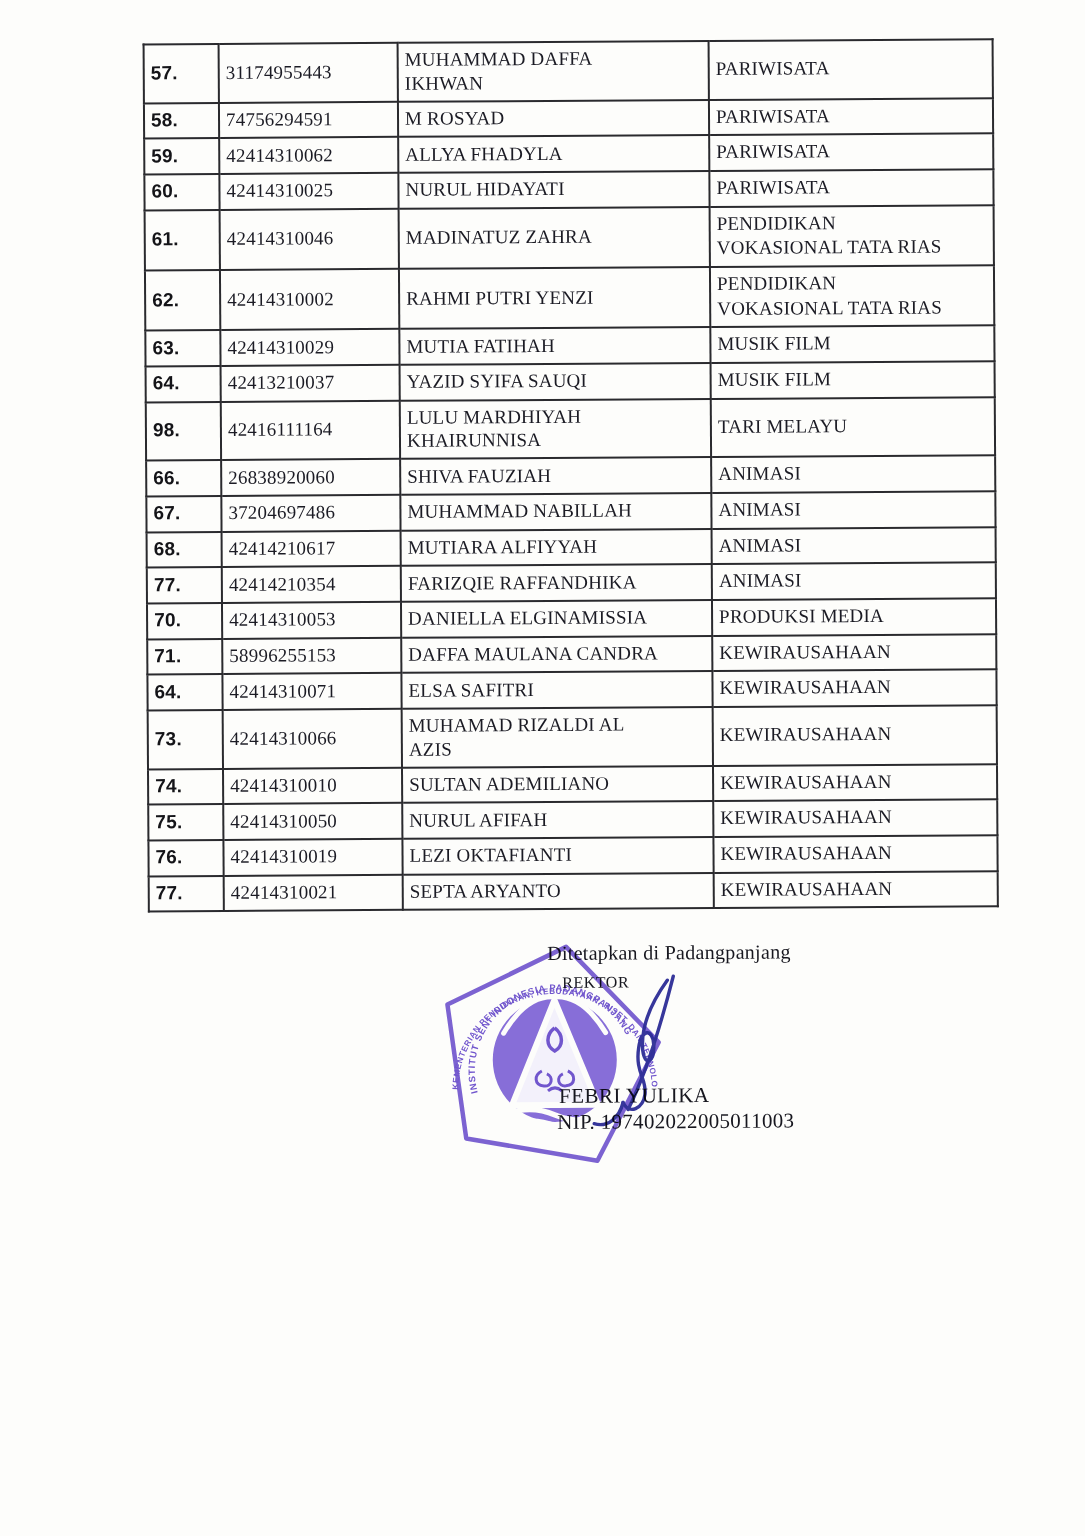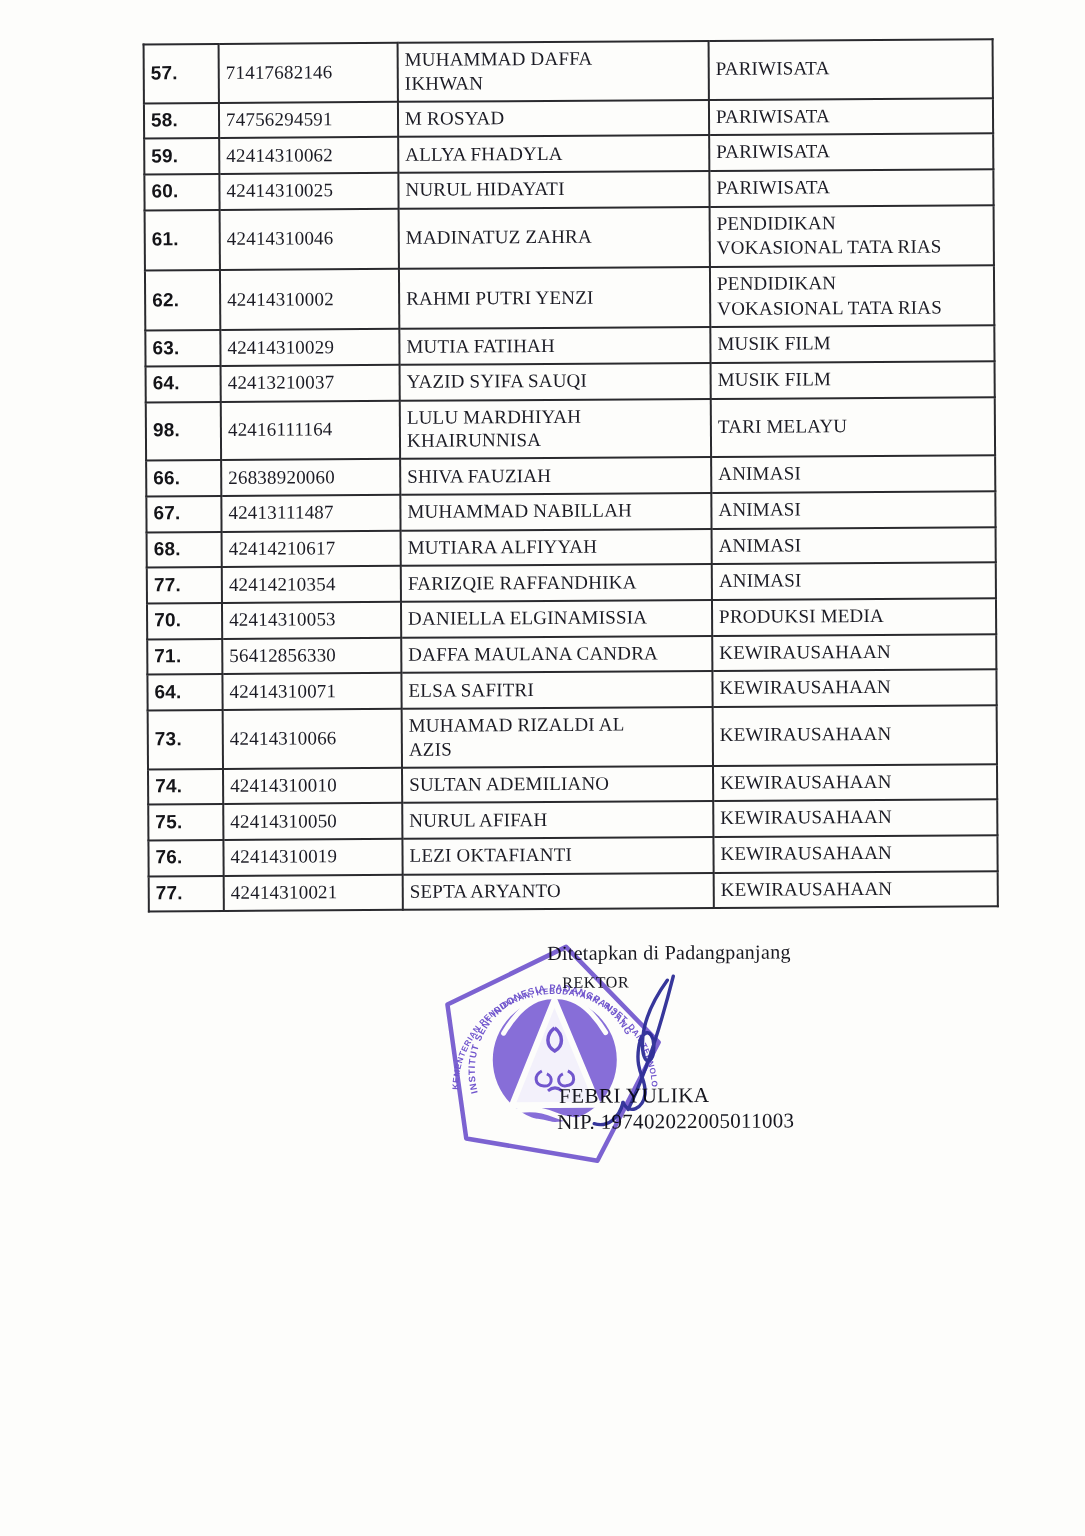--- a/index.html
+++ b/index.html
@@ -75,21 +75,21 @@
 </head>
 <body>
 
 <div class="page">
   <div class="scan">
 
     <table class="roster">
       <tbody>
           <tr>
             <td class="cell-no">57.</td>
-            <td class="cell-student-id">71417682146</td>
+            <td class="cell-student-id">31174955443</td>
             <td class="cell-student-name">MUHAMMAD DAFFA
 IKHWAN</td>
             <td class="cell-program">PARIWISATA</td>
           </tr>
           <tr>
             <td class="cell-no">58.</td>
             <td class="cell-student-id">74756294591</td>
             <td class="cell-student-name">M ROSYAD</td>
             <td class="cell-program">PARIWISATA</td>
           </tr>
@@ -139,21 +139,21 @@
             <td class="cell-program">TARI MELAYU</td>
           </tr>
           <tr>
             <td class="cell-no">66.</td>
             <td class="cell-student-id">26838920060</td>
             <td class="cell-student-name">SHIVA FAUZIAH</td>
             <td class="cell-program">ANIMASI</td>
           </tr>
           <tr>
             <td class="cell-no">67.</td>
-            <td class="cell-student-id">42413111487</td>
+            <td class="cell-student-id">37204697486</td>
             <td class="cell-student-name">MUHAMMAD NABILLAH</td>
             <td class="cell-program">ANIMASI</td>
           </tr>
           <tr>
             <td class="cell-no">68.</td>
             <td class="cell-student-id">42414210617</td>
             <td class="cell-student-name">MUTIARA ALFIYYAH</td>
             <td class="cell-program">ANIMASI</td>
           </tr>
           <tr>
@@ -163,21 +163,21 @@
             <td class="cell-program">ANIMASI</td>
           </tr>
           <tr>
             <td class="cell-no">70.</td>
             <td class="cell-student-id">42414310053</td>
             <td class="cell-student-name">DANIELLA ELGINAMISSIA</td>
             <td class="cell-program">PRODUKSI MEDIA</td>
           </tr>
           <tr>
             <td class="cell-no">71.</td>
-            <td class="cell-student-id">56412856330</td>
+            <td class="cell-student-id">58996255153</td>
             <td class="cell-student-name">DAFFA MAULANA CANDRA</td>
             <td class="cell-program">KEWIRAUSAHAAN</td>
           </tr>
           <tr>
             <td class="cell-no">64.</td>
             <td class="cell-student-id">42414310071</td>
             <td class="cell-student-name">ELSA SAFITRI</td>
             <td class="cell-program">KEWIRAUSAHAAN</td>
           </tr>
           <tr>

